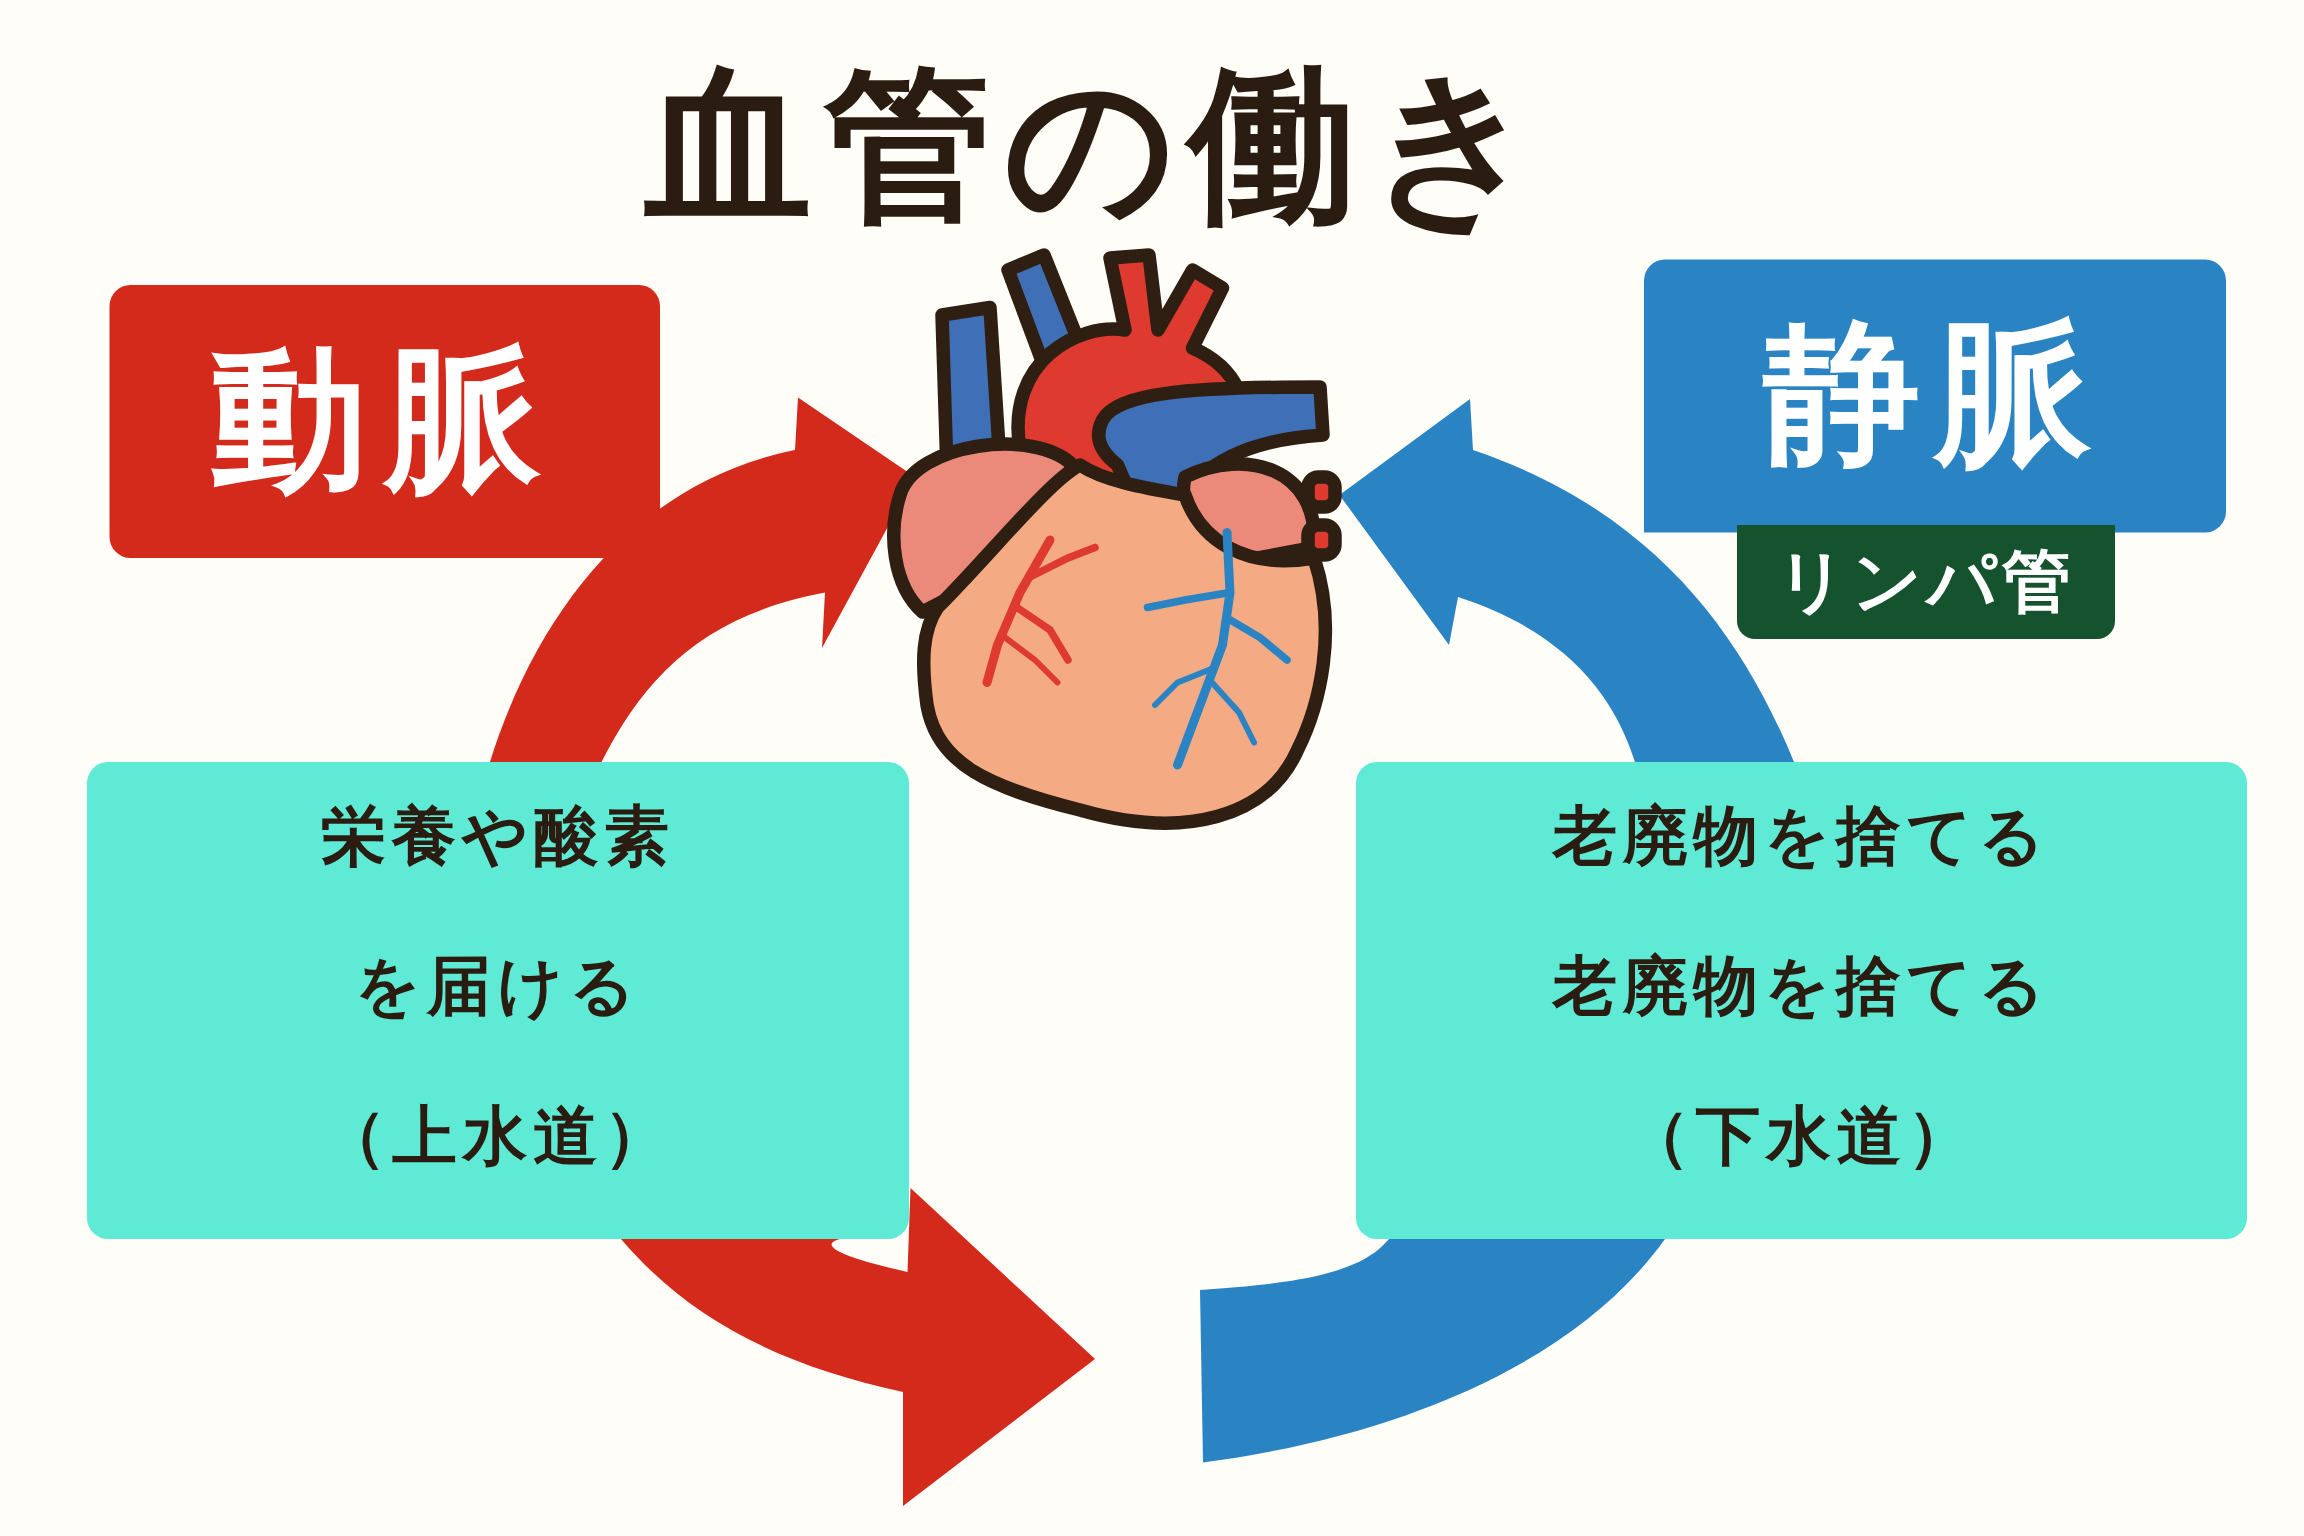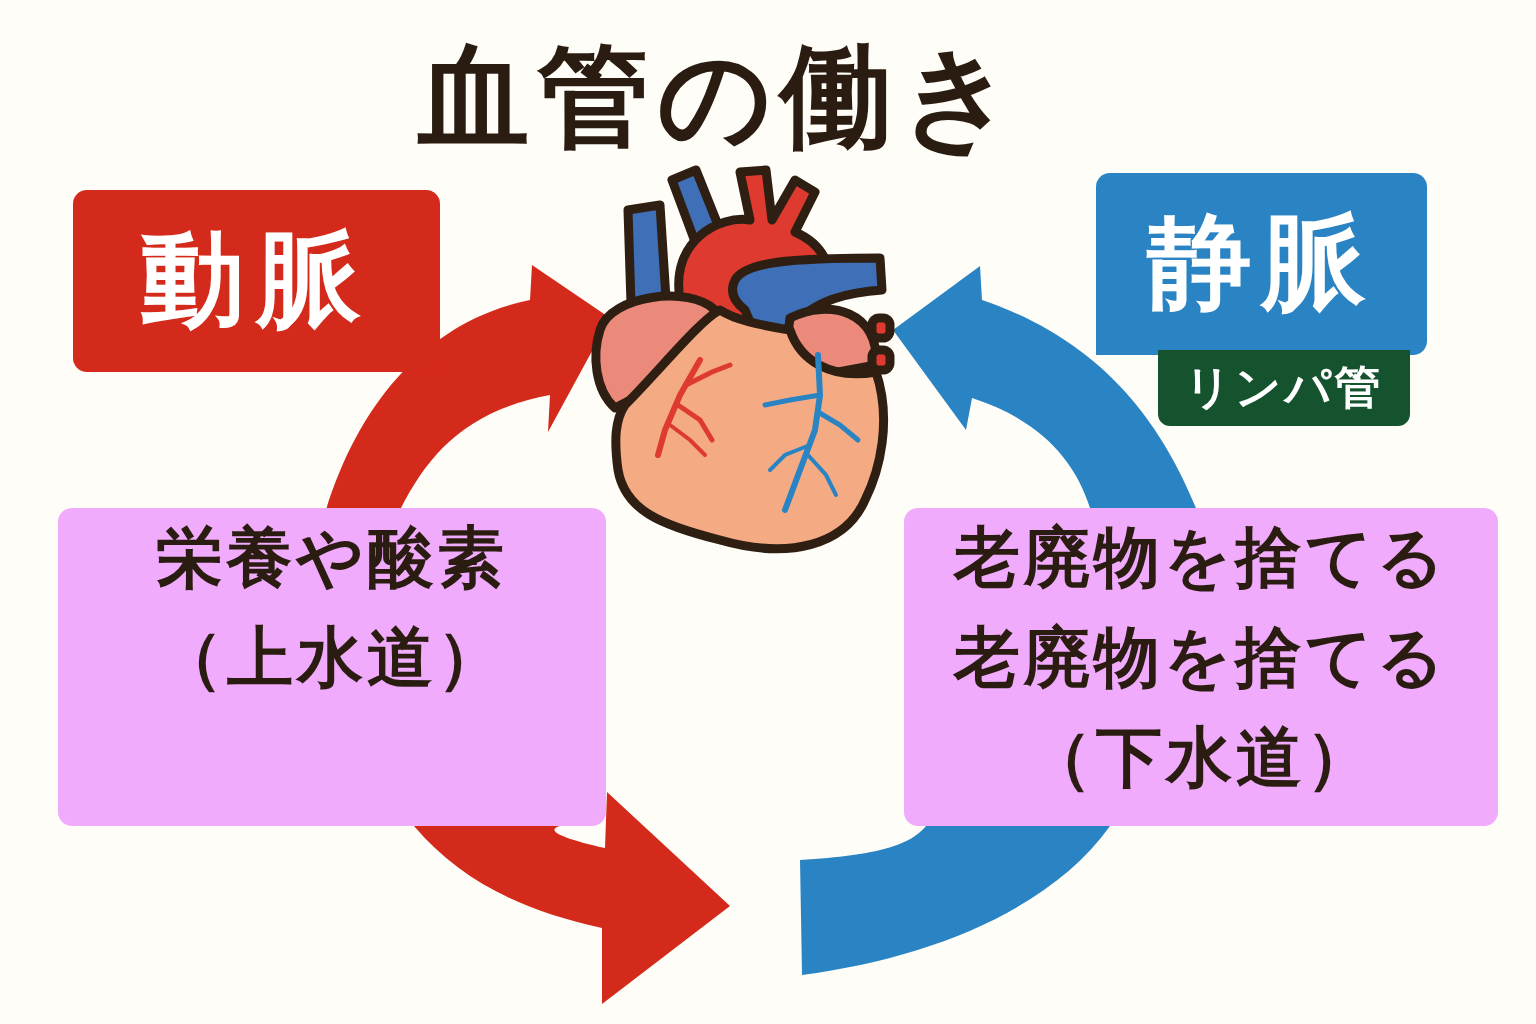--- a/index.html
+++ b/index.html
@@ -4,44 +4,44 @@
 <style>
   html, body { margin: 0; padding: 0; }
   body {
     width: 1536px; height: 1024px; position: relative; overflow: hidden;
     background: #fffdf8;
     font-family: "DejaVu Sans", "Liberation Sans", sans-serif;
   }
   .title {
     position: absolute; left: 0; top: 22px; width: 1440px; text-align: center;
     font-size: 112px; font-weight: bold; color: #2a1c10; letter-spacing: 8px;
-    padding-left: 0;
+    padding-left: 12px;
   }
   svg.art { position: absolute; left: 0; top: 0; }
   .label-box {
     position: absolute; border-radius: 14px; color: #fff; font-weight: bold;
     display: flex; align-items: center; justify-content: center;
   }
   .artery-box {
     left: 73px; top: 190px; width: 367px; height: 182px; background: #d42a1c;
     font-size: 104px; letter-spacing: 12px;
   }
   .vein-box {
-    left: 1096px; top: 173px; width: 331px; height: 182px; background: #2a84c4;
+    left: 1096px; top: 173px; width: 388px; height: 182px; background: #2a84c4;
     font-size: 104px; letter-spacing: 10px; border-bottom-left-radius: 0;
   }
   .lymph-tab {
     position: absolute; left: 1158px; top: 350px; width: 252px; height: 76px;
     background: #14532d; border-radius: 0 0 12px 12px; color: #fff;
     font-size: 46px; font-weight: bold; display: flex; align-items: center; justify-content: center;
     letter-spacing: 3px;
   }
   .info-box {
-    position: absolute; background: #f0abfc; border-radius: 14px; color: #2a1c10;
-    font-weight: bold; text-align: center; font-size: 66px; line-height: 100px;
+    position: absolute; background: #5eead4; border-radius: 14px; color: #2a1c10;
+    font-weight: bold; text-align: center; font-size: 43px; line-height: 100px;
     letter-spacing: 4px;
   }
   .info-left { left: 58px; top: 508px; width: 548px; height: 318px; }
   .info-right { left: 904px; top: 508px; width: 594px; height: 318px; }
   .info-box .line { display: block; white-space: nowrap; }
   .info-left .line { padding-top: 0; }
 </style>
 </head>
 <body>
 
@@ -90,20 +90,21 @@
 
 <div class="title">血管の働き</div>
 
 <div class="label-box artery-box">動脈</div>
 
 <div class="label-box vein-box">静脈</div>
 <div class="lymph-tab">リンパ管</div>
 
 <div class="info-box info-left">
   <span class="line">栄養や酸素</span>
+  <span class="line">を届ける</span>
   <span class="line">（上水道）</span>
 </div>
 
 <div class="info-box info-right">
   <span class="line">老廃物を捨てる</span>
   <span class="line">老廃物を捨てる</span>
   <span class="line">（下水道）</span>
 </div>
 
 </body></html>

